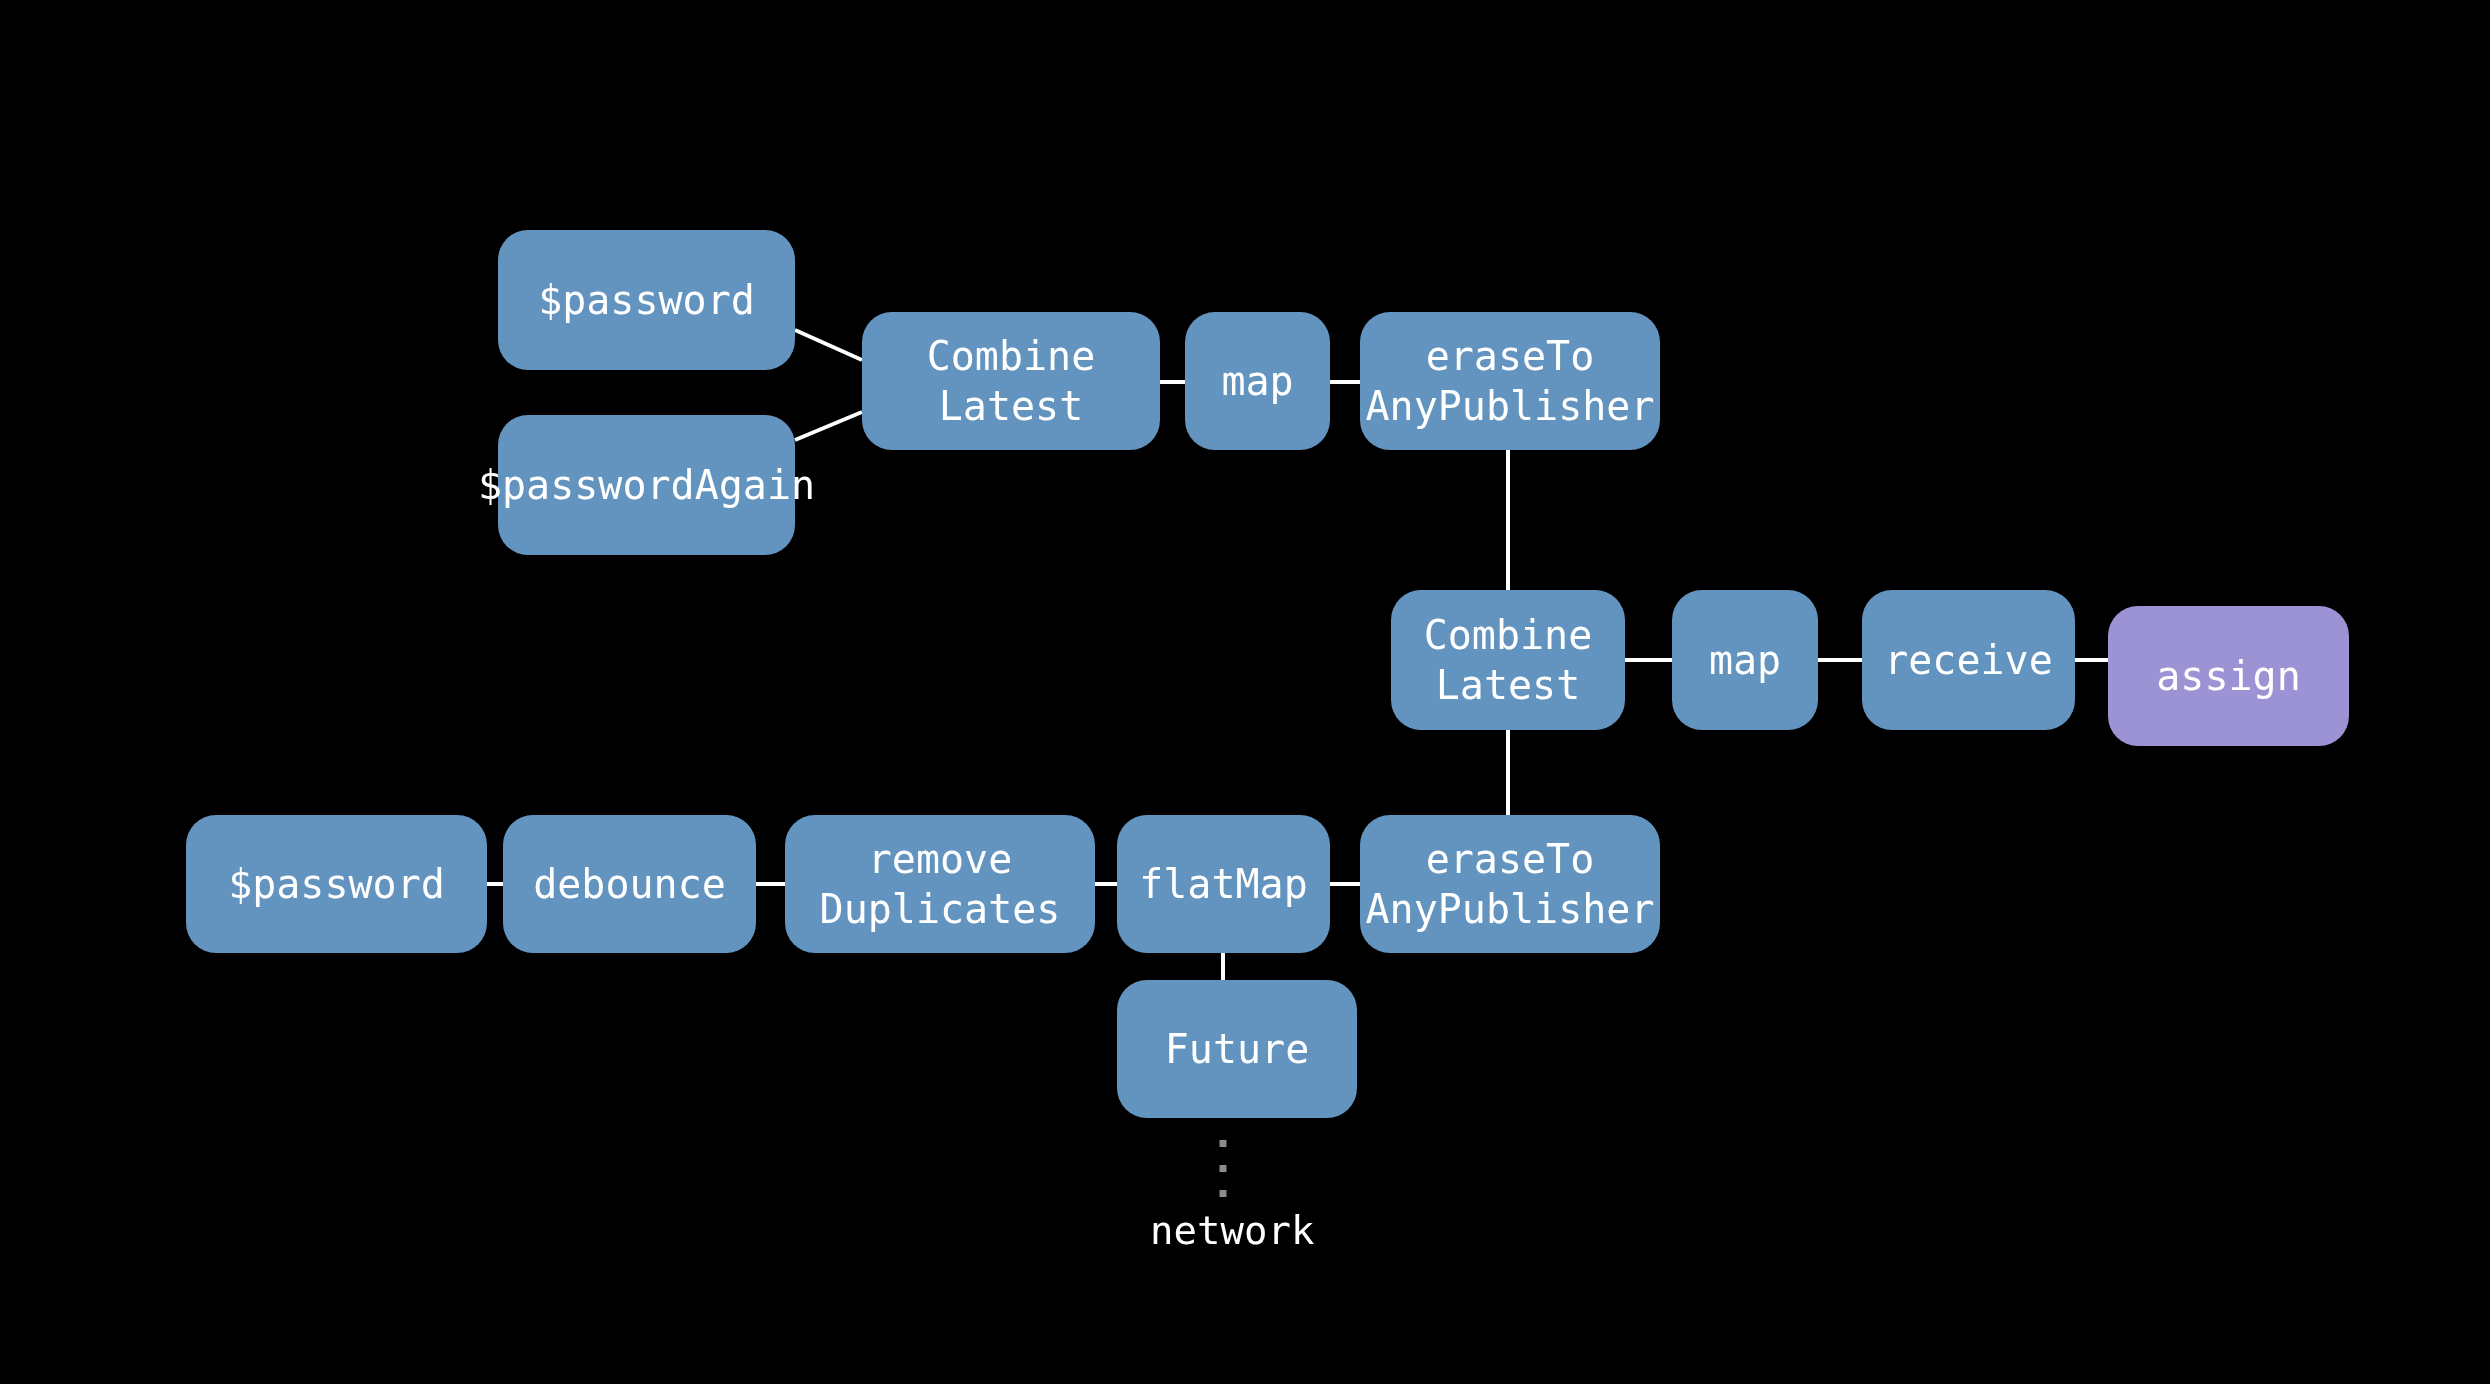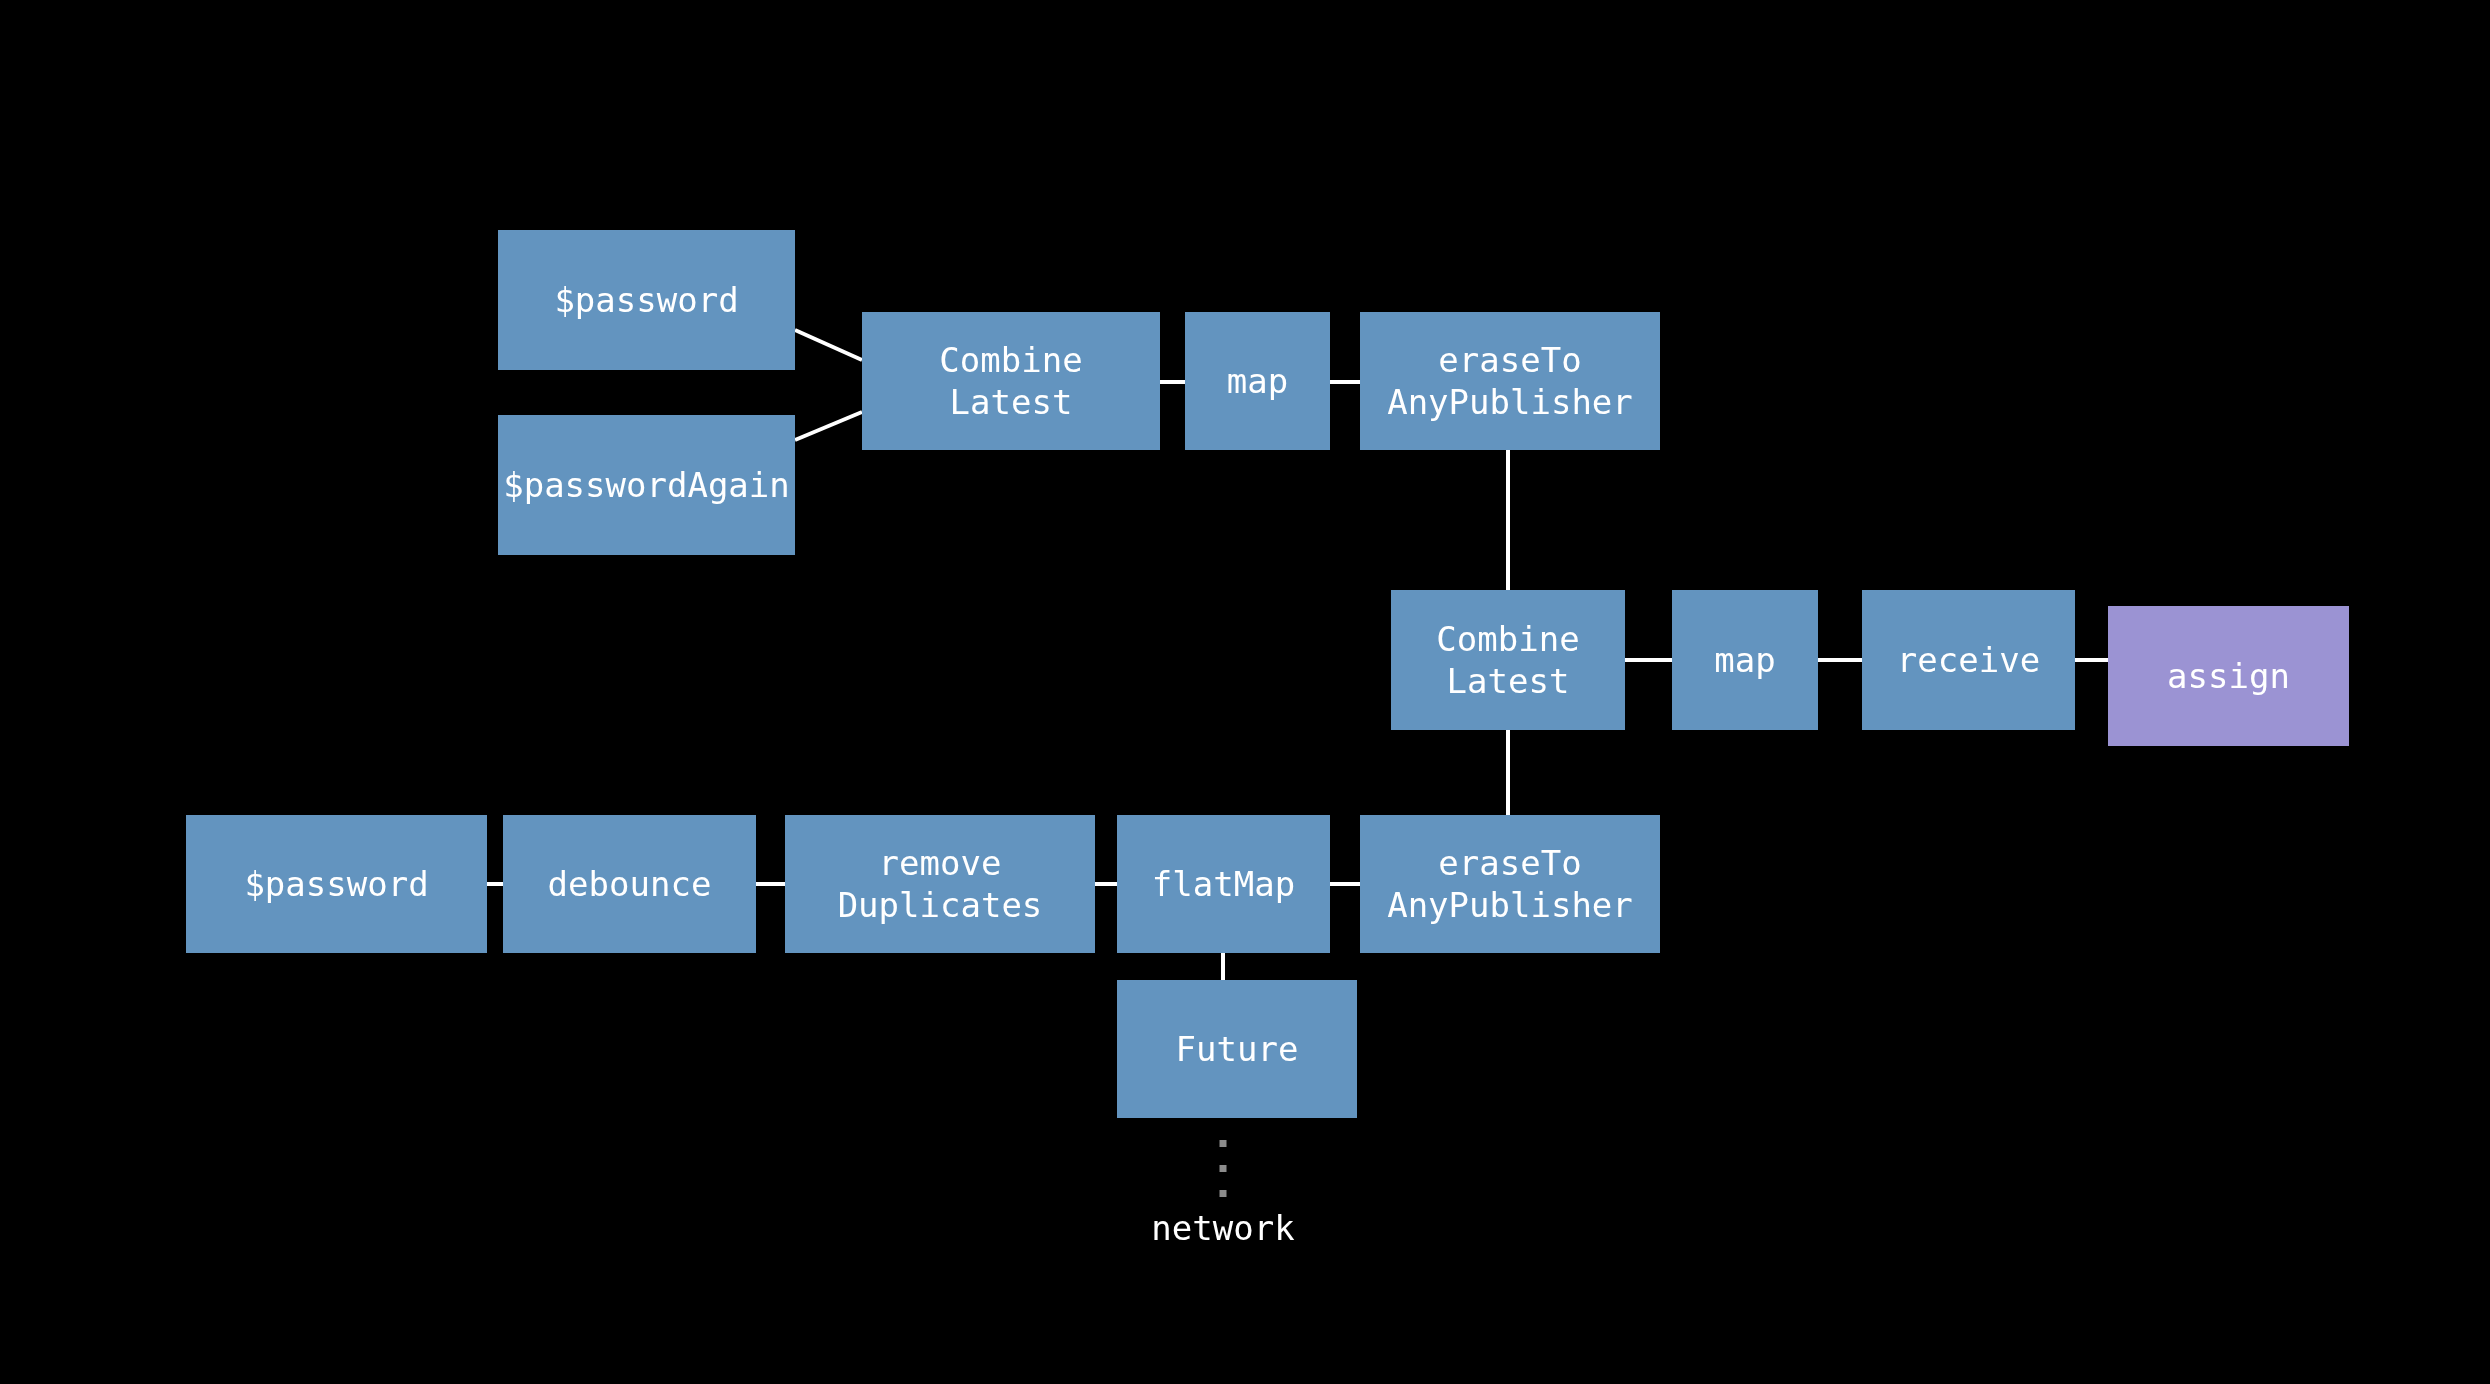--- a/index.html
+++ b/index.html
@@ -28,33 +28,34 @@
   }
   .node {
     position: absolute;
     box-sizing: border-box;
     display: flex;
     align-items: center;
     justify-content: center;
     text-align: center;
     color: #ffffff;
     font-family: "DejaVu Sans Mono", monospace;
-    font-size: 34px;
+    font-size: 40px;
     line-height: 1.25;
     letter-spacing: 0px;
     white-space: pre;
     overflow: visible;
+    border-radius: 30px;
   }
   .node.fill-blue   { background: #6394bf; }
   .node.fill-purple { background: #9b93d3; margin-top: 16px; }
   .free-label {
     position: absolute;
     color: #ffffff;
     font-family: "DejaVu Sans Mono", monospace;
-    font-size: 34px;
+    font-size: 39px;
     line-height: 1.2;
     white-space: pre;
     text-align: center;
   }
 </style>
 </head>
 <body>
 
 <div id="canvas">
 

